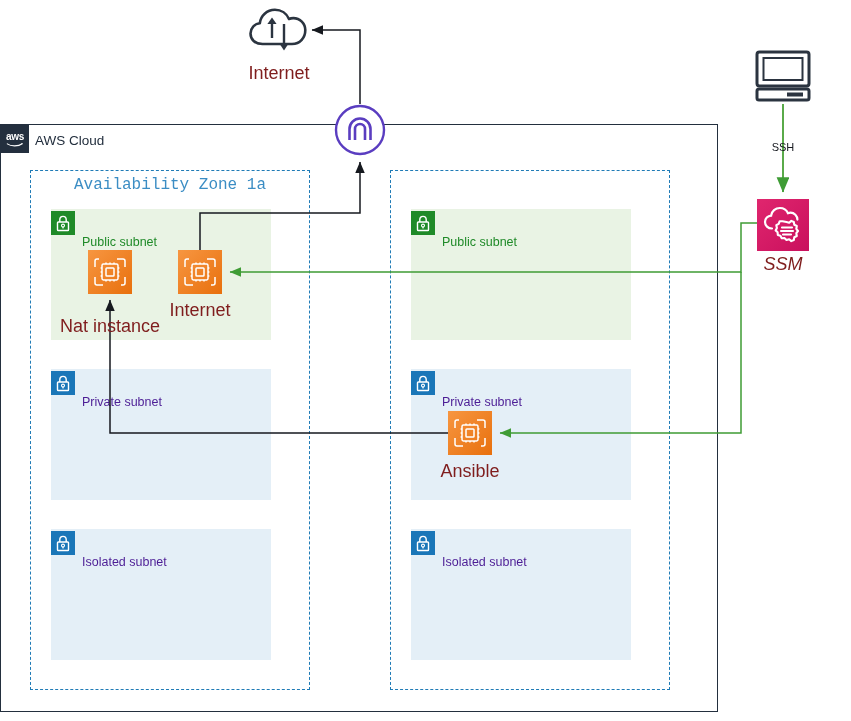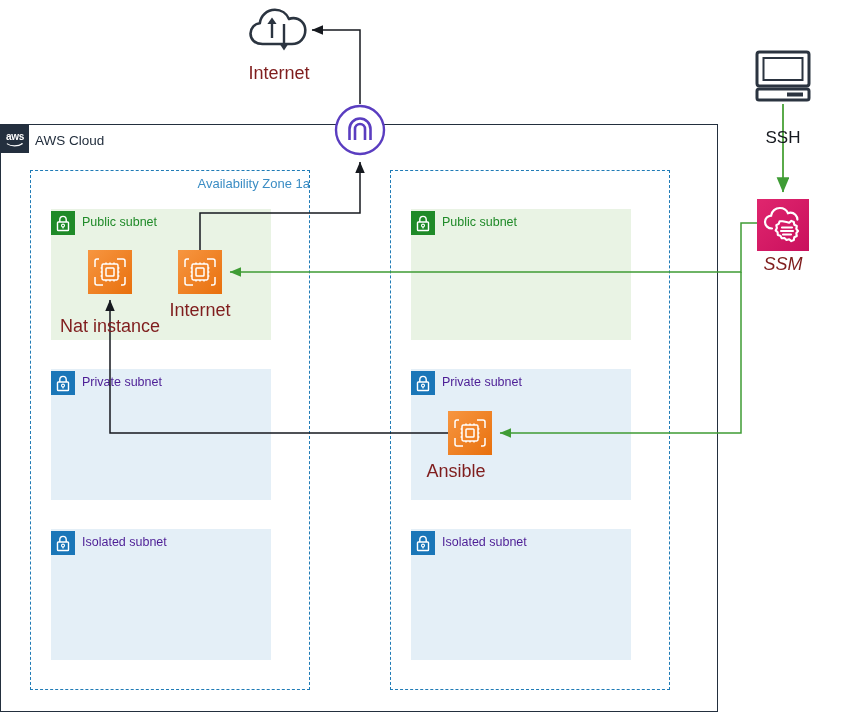--- a/index.html
+++ b/index.html
@@ -32,21 +32,21 @@
     left:35px;top:133px;font-size:13.5px;color:#232f3e;white-space:nowrap;
   }
 
   
   .az-box{
     border:1.4px dashed #1f7bb6;box-sizing:border-box;background:transparent;
   }
   #az-1a-box{left:30px;top:170px;width:280px;height:520px;}
   #az-1c-box{left:390px;top:170px;width:280px;height:520px;}
   .az-label{
-    font-size:13px;color:#3b8dc4;white-space:nowrap;text-align:right;
+    font-size:16px;color:#3b8dc4;white-space:nowrap;text-align:center;font-family:Liberation Mono, monospace;
   }
   #az-1a-label{left:30px;top:176px;width:280px;}
   #az-1c-label{left:390px;top:176px;width:280px;}
 
   
   .subnet-box{box-sizing:border-box;}
   .subnet-public{background:#e9f3e4;}
   .subnet-private{background:#e4eff7;}
   .subnet-isolated{background:#e4eff7;}
 
@@ -55,21 +55,21 @@
   #sn-1a-isolated{left:51px;top:529px;width:220px;height:131px;}
   #sn-1c-public{left:411px;top:209px;width:220px;height:131px;}
   #sn-1c-private{left:411px;top:369px;width:220px;height:131px;}
   #sn-1c-isolated{left:411px;top:529px;width:220px;height:131px;}
 
   
   .lock-badge{width:24px;height:24px;}
   .lock-green{background:#1f8a28;}
   .lock-blue{background:#1a76b8;}
   .lock-badge svg{display:block;}
-  .subnet-label{font-size:12.5px;white-space:nowrap;}
+  .subnet-label{font-size:12.5px;white-space:nowrap;margin-top:20px;}
   .label-green{color:#1f8a28;}
   .label-blue{color:#4c1d95;}
 
   #lock-1a-public{left:51px;top:211px;}
   #lbl-1a-public{left:82px;top:215px;}
   #lock-1a-private{left:51px;top:371px;}
   #lbl-1a-private{left:82px;top:375px;}
   #lock-1a-isolated{left:51px;top:531px;}
   #lbl-1a-isolated{left:82px;top:535px;}
   #lock-1c-public{left:411px;top:211px;}
@@ -82,32 +82,32 @@
   
   .ec2-icon{width:44px;height:44px;}
   .node-caption{
     font-size:18px;color:#7f1d1d;white-space:nowrap;text-align:center;
   }
   #ec2-nat{left:88px;top:250px;}
   #cap-nat{left:38px;top:300px;width:144px;margin-top:16px;}
   #ec2-minecraft{left:178px;top:250px;}
   #cap-minecraft{left:128px;top:300px;width:144px;}
   #ec2-ansible{left:448px;top:411px;}
-  #cap-ansible{left:384px;top:461px;width:144px;}
+  #cap-ansible{left:398px;top:461px;width:144px;}
 
   
   #internet-icon{left:248px;top:4px;width:62px;height:52px;}
   #internet-caption{left:210px;top:63px;width:138px;}
 
   
   #igw-icon{left:334px;top:104px;width:52px;height:52px;}
 
   
   #workstation-icon{left:754px;top:50px;width:58px;height:52px;}
-  #ssh-label{left:742px;top:128px;width:82px;font-size:17px;color:#16191f;text-align:center;white-space:nowrap;}
+  #ssh-label{left:742px;top:141px;width:82px;font-size:11px;color:#16191f;text-align:center;white-space:nowrap;}
 
   
   #ssm-icon{left:757px;top:199px;width:52px;height:52px;}
   #ssm-caption{left:729px;top:254px;width:108px;font-style:italic;}
 
   
   #connectors{position:absolute;left:0;top:0;width:851px;height:721px;pointer-events:none;}
 </style>
 </head>
 <body>

